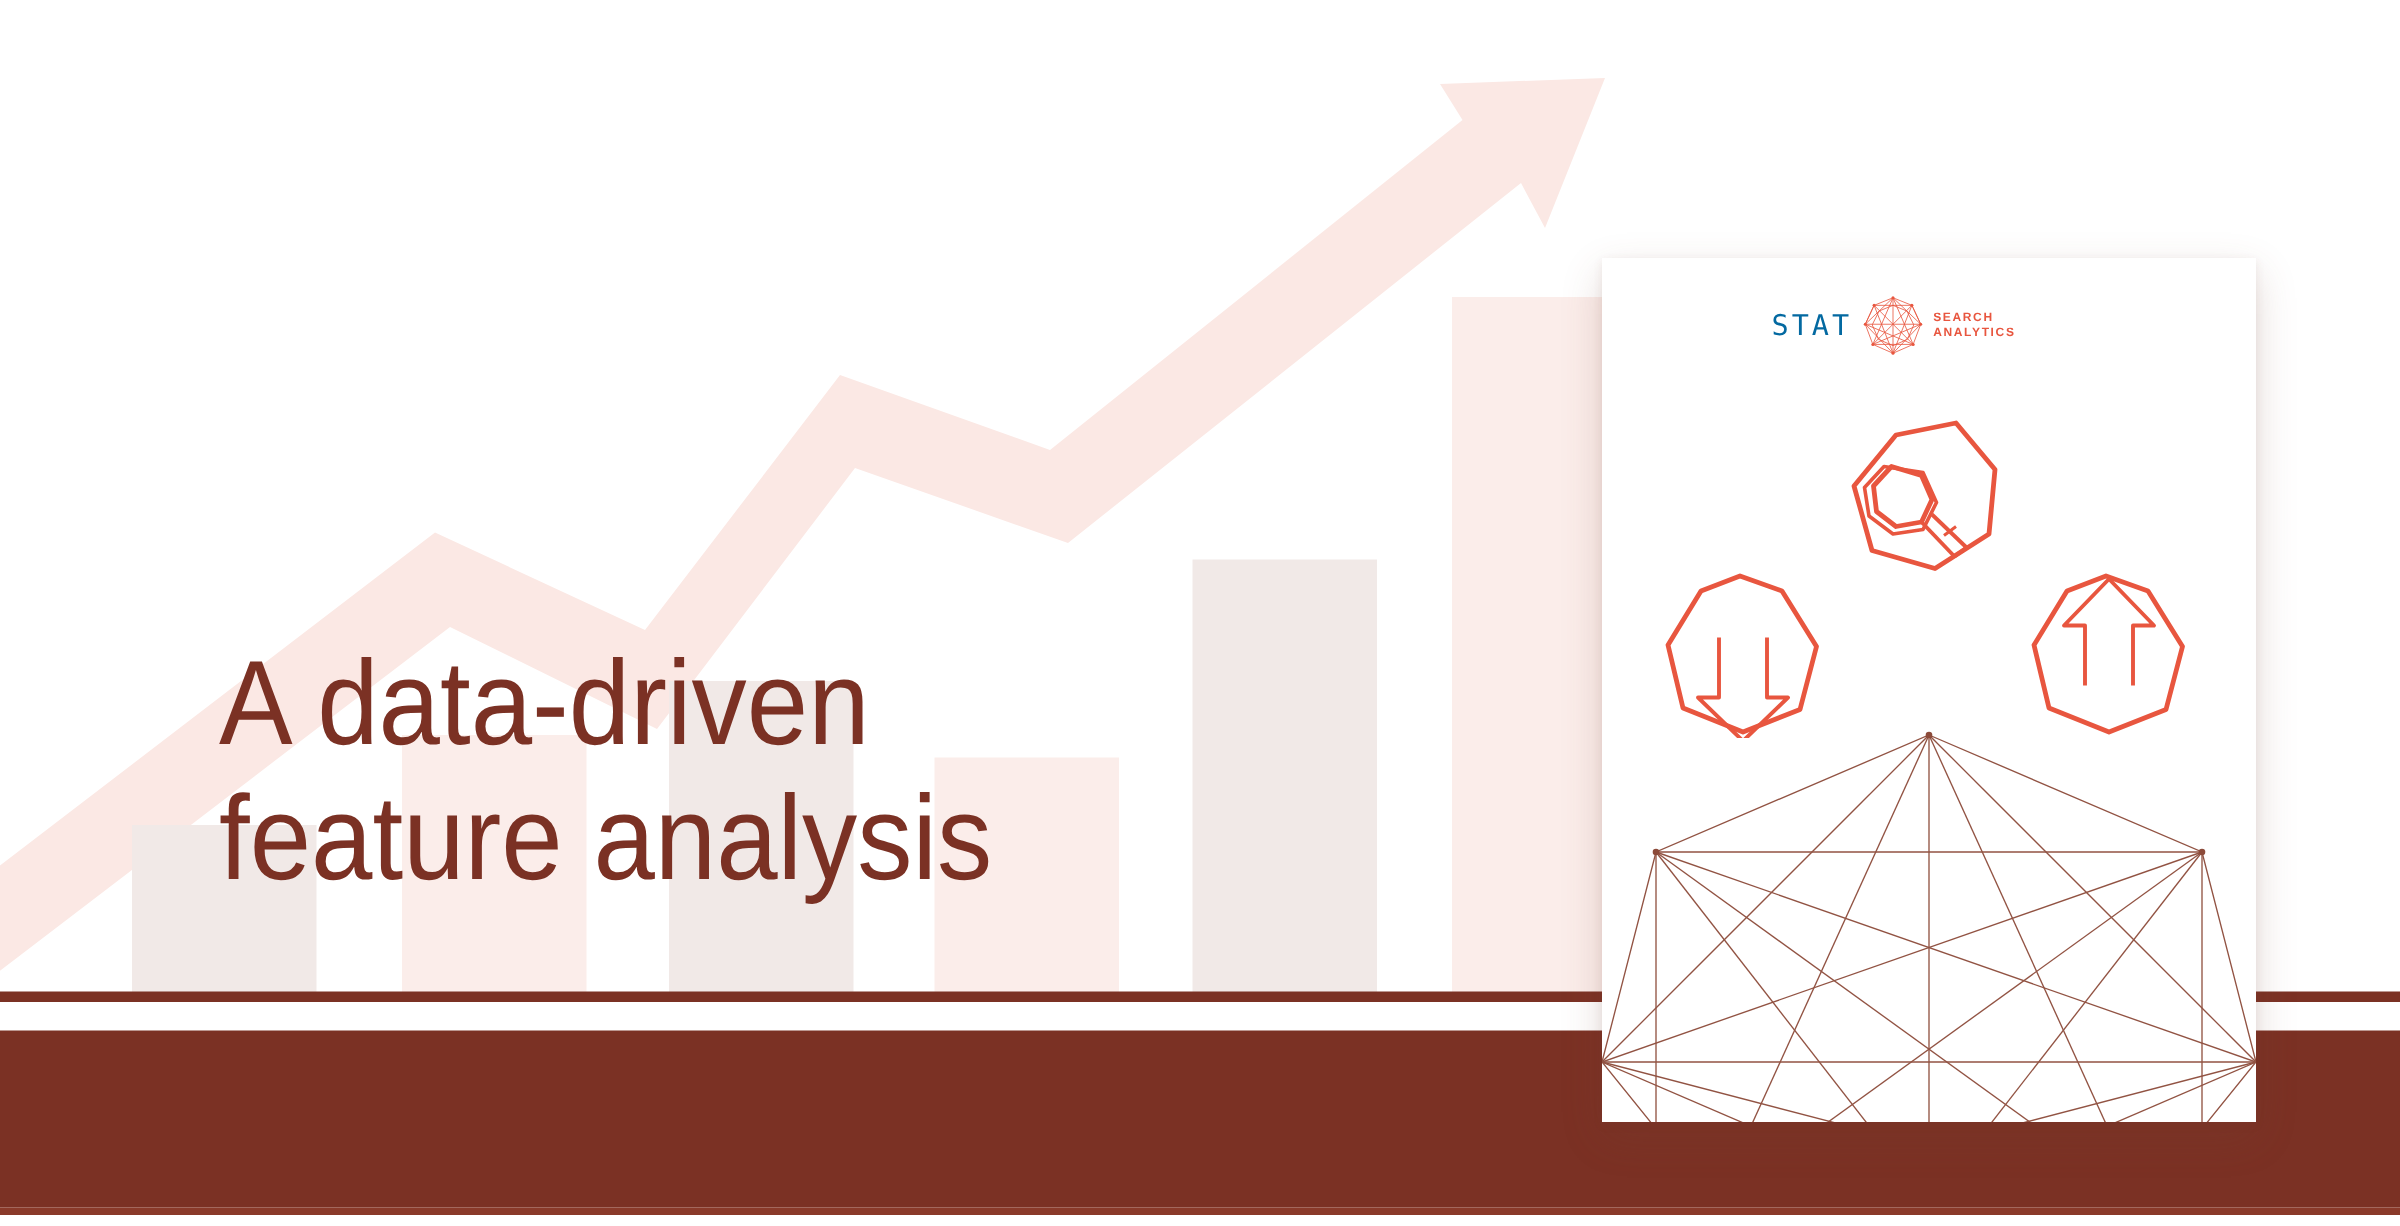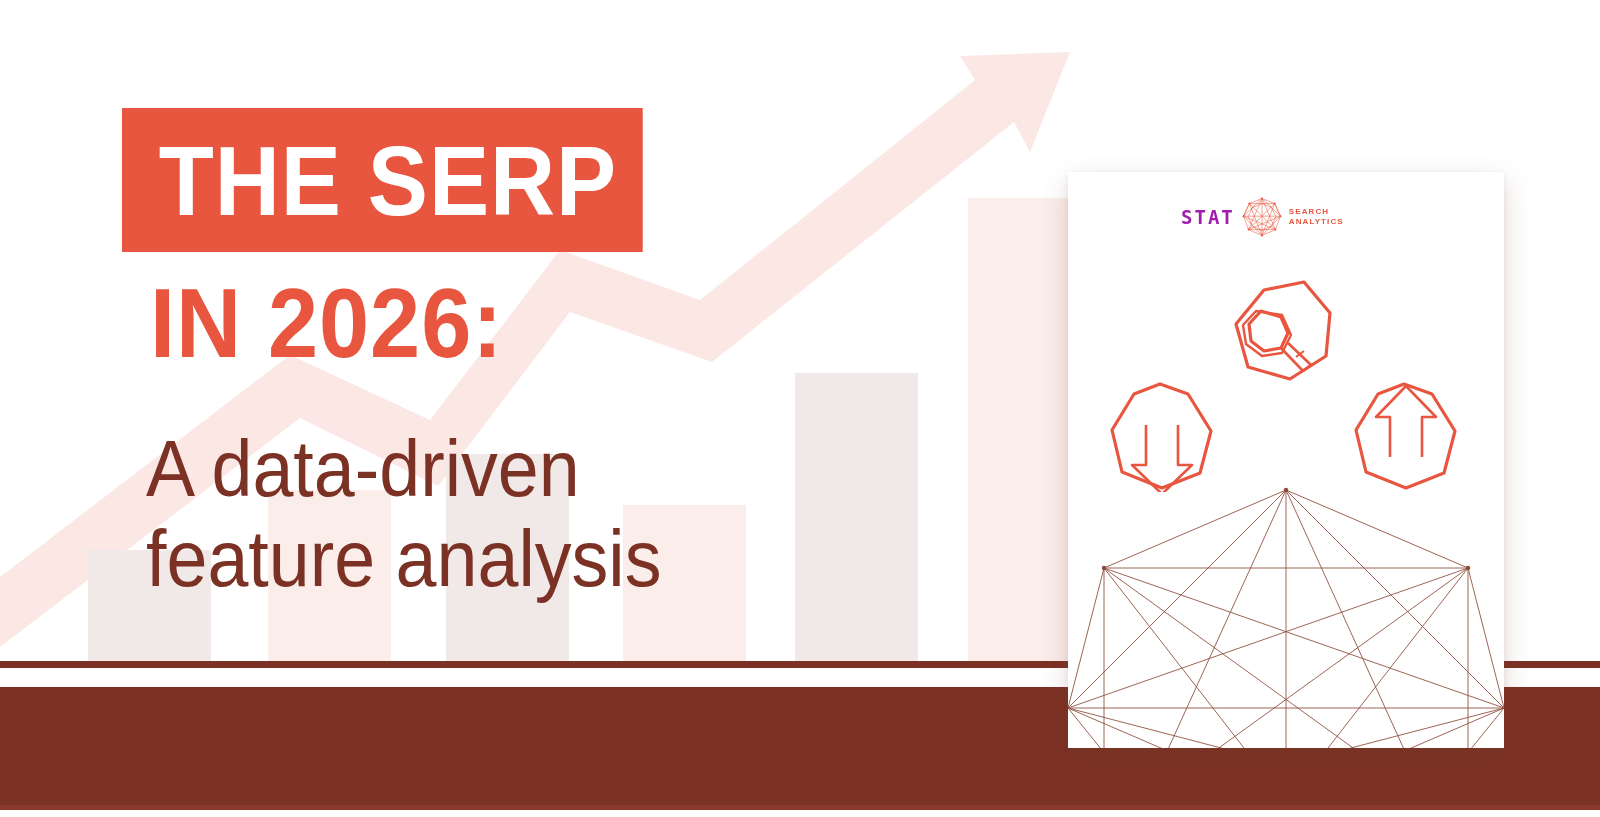--- a/index.html
+++ b/index.html
@@ -69,21 +69,21 @@
     background:#ffffff;
     box-shadow:0 10px 26px rgba(120,70,55,0.20), 0 2px 6px rgba(120,70,55,0.10);
     overflow:hidden;
     z-index:5;
   }
   .logo-row{
     position:absolute;left:113px;top:24px;
     display:flex;align-items:center;gap:6px;
   }
   .logo-stat{
-    font-size:19px;font-weight:bold;letter-spacing:2px;color:#a21caf;
+    font-size:19px;font-weight:normal;letter-spacing:2px;color:#0369a1;
     font-family:"DejaVu Sans Mono", monospace;
     line-height:1;
   }
   .logo-sub{
     display:flex;flex-direction:column;
     font-size:8px;font-weight:bold;letter-spacing:1.1px;color:#E8563F;
     line-height:1.25;
   }
   .badges{position:absolute;left:0;top:0;width:436px;height:320px;}
   .net{position:absolute;left:0;top:300px;width:436px;height:280px;}
@@ -106,24 +106,20 @@
     <div class="bar" style="left:446px;width:123px;height:214px;background:#F1E9E7;"></div>
     <div class="bar" style="left:623px;width:123px;height:163px;background:#FBEDEA;"></div>
     <div class="bar" style="left:795px;width:123px;height:295px;background:#F1E9E7;"></div>
     <div class="bar" style="left:968px;width:123px;height:470px;background:#FBEDEA;"></div>
   </div>
 
   <div class="ground-line" style="top:661px;"></div>
   <div class="ground-band" style="top:687px;height:118px;"></div>
   <div class="ground-band-edge" style="top:805px;background:#8A3A2A;height:5px;"></div>
 
-  <div class="headline-wrap">
-    <span class="title-band">THE SERP</span>
-    <span class="title-line2">IN 2026:</span>
-  </div>
 
   <div class="subtitle">A data-driven
 feature analysis</div>
 
   <div class="cover-card">
 
     <div class="logo-row">
       <span class="logo-stat">STAT</span>
       <svg width="42" height="42" viewBox="0 0 100 100">
         <g stroke="#E8563F" stroke-width="1.3" fill="none">

